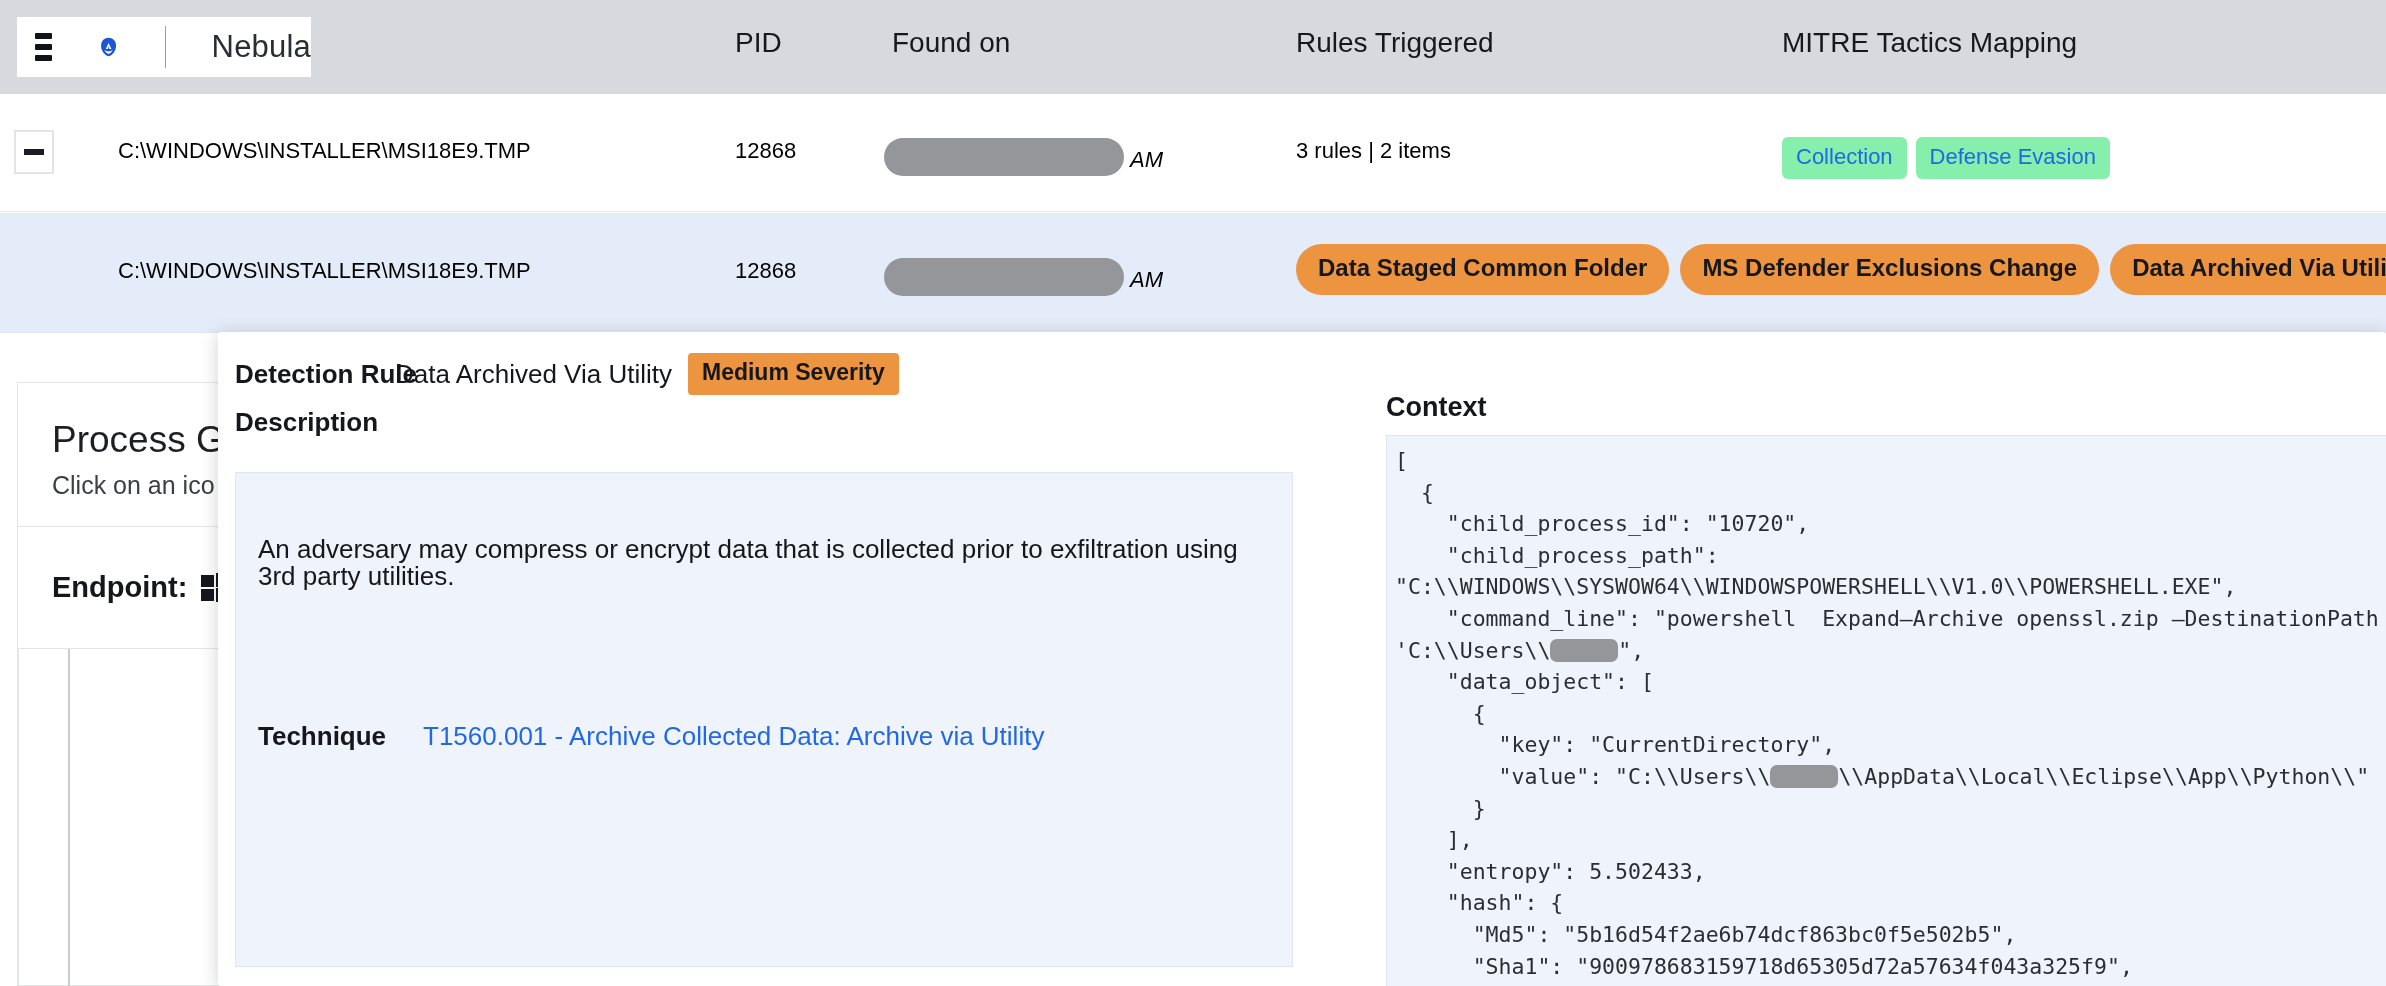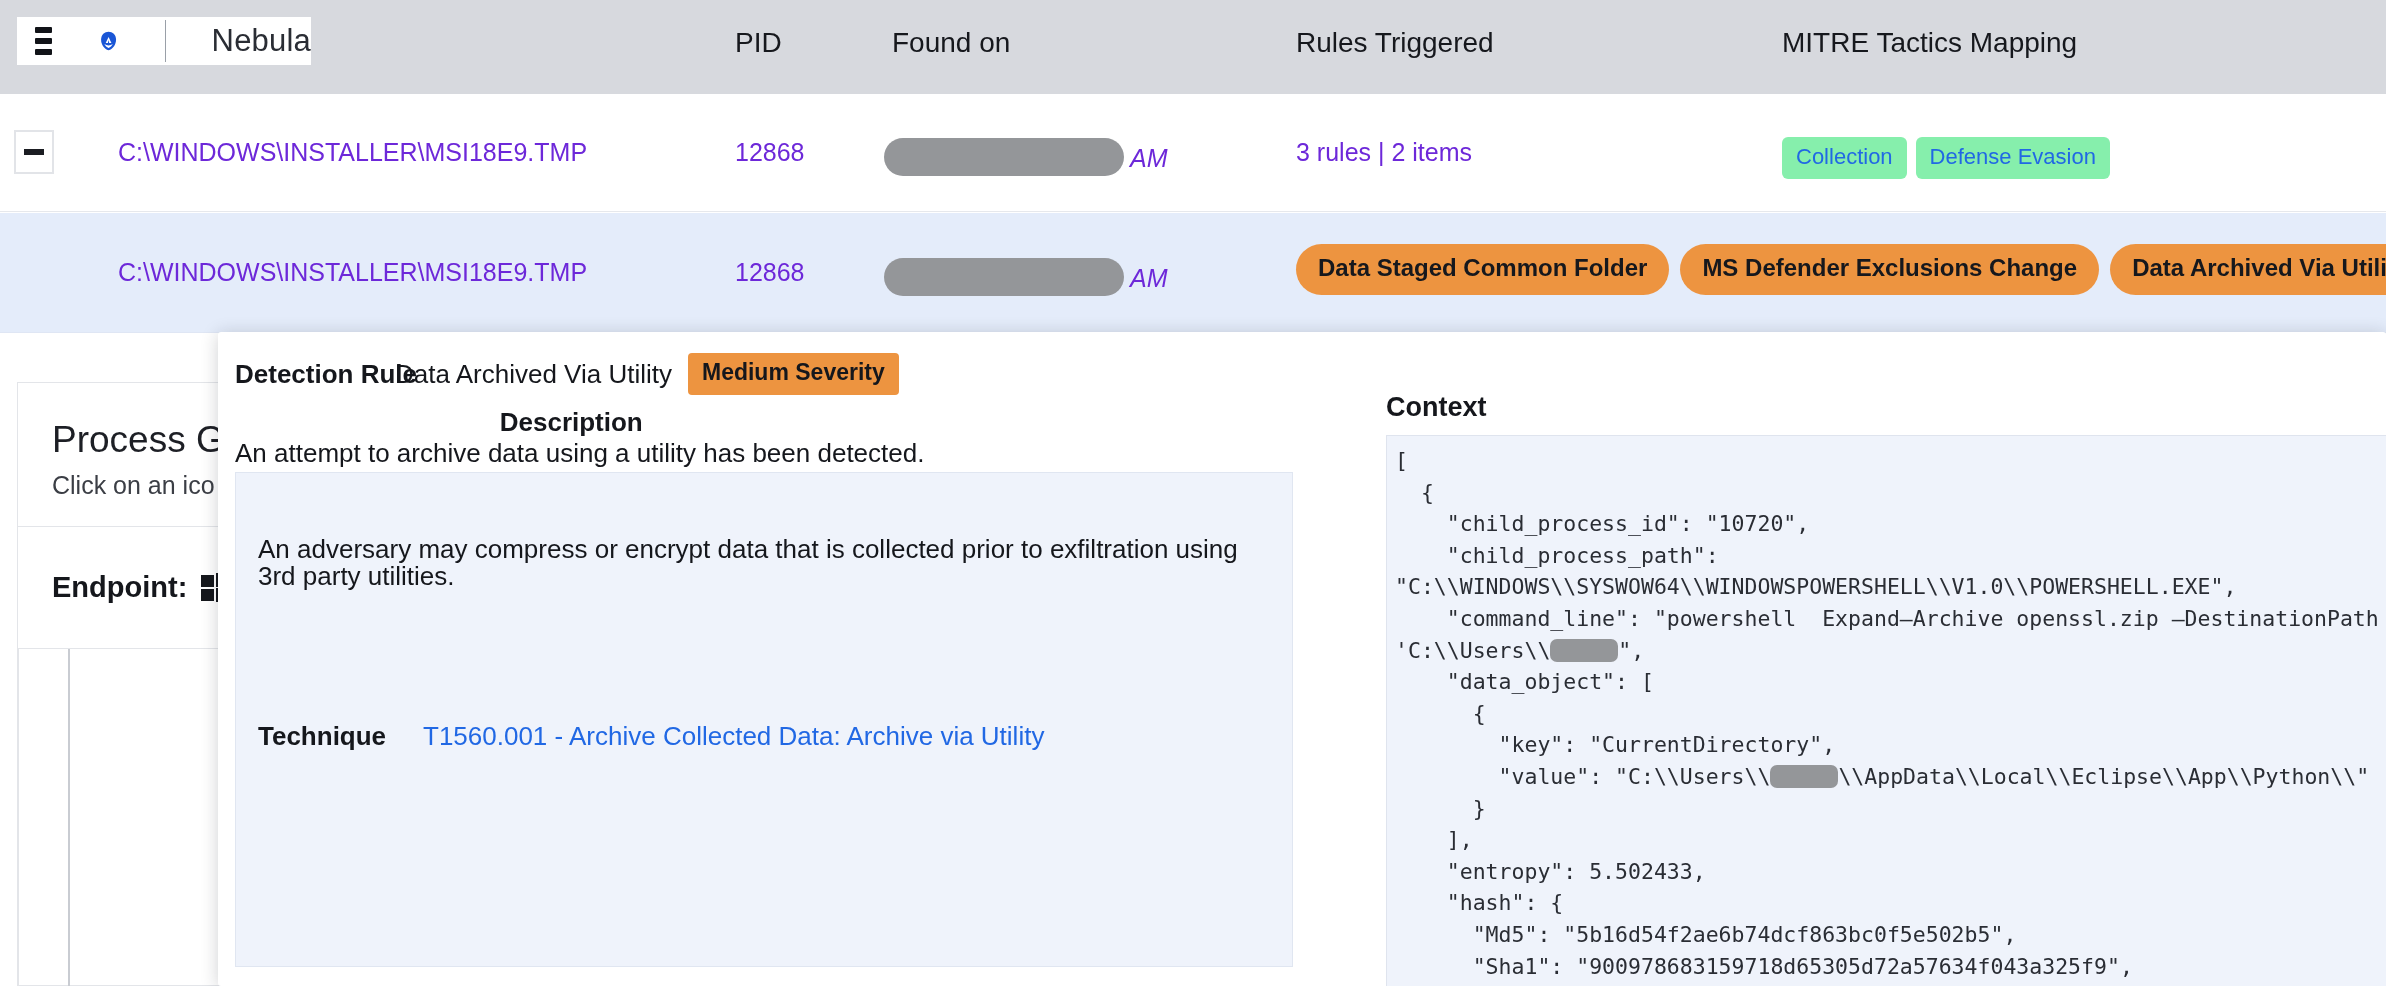--- a/index.html
+++ b/index.html
@@ -20,21 +20,21 @@
   
   .topbar {
     position: absolute;
     left: 0; top: 0;
     width: 2386px; height: 94px;
     background: #d7d9de;
   }
   .brand-box {
     position: absolute;
     left: 17px; top: 17px;
-    width: 294px; height: 48px;
+    width: 294px; height: 60px;
     background: #ffffff;
     display: flex;
     align-items: center;
     gap: 24px;
   }
   .hamburger {
     margin-left: 18px;
     width: 36px; height: 28px;
     display: flex; flex-direction: column; justify-content: space-between;
     cursor: pointer;
@@ -81,21 +81,21 @@
     position: absolute;
     left: 14px; top: 36px;
     width: 40px; height: 44px;
     border: 2px solid #e2e4e8;
     background: #ffffff;
     display: flex; align-items: center; justify-content: center;
     cursor: pointer;
   }
   .expander .minus { width: 20px; height: 6px; background: #1b1d22; }
 
-  .cell { position: absolute; font-size: 25px; color: #6d28d9; white-space: nowrap; }
+  .cell { position: absolute; font-size: 22px; color: #000000; white-space: nowrap; }
   .c-path  { left: 118px; }
   .c-pid   { left: 735px; }
   .c-time  { left: 884px; font-style: italic; }
   .c-rules { left: 1296px; }
 
   .redact {
     display: inline-block;
     width: 240px; height: 38px;
     background: #949699;
     border-radius: 19px;
@@ -348,21 +348,20 @@
     <div class="ov-left">
 
       <div class="field-row fr-rule">
         <span class="field-label">Detection Rule</span>
         <span class="field-value">Data Archived Via Utility</span>
         <span class="sev-badge">Medium Severity</span>
       </div>
 
       <div class="field-row fr-desc">
         <span class="field-label">Description</span>
-        <span class="field-value">An attempt to archive data using a utility has been detected.</span>
       </div>
 
       <div class="info-box">
         <div class="ib-body">An adversary may compress or encrypt data that is collected prior to exfiltration using 3rd party utilities.</div>
 
 
         <div class="ib-field ibf-technique">
           <span class="lbl">Technique</span>
           <span class="lnk">T1560.001 - Archive Collected Data: Archive via Utility</span>
         </div>

